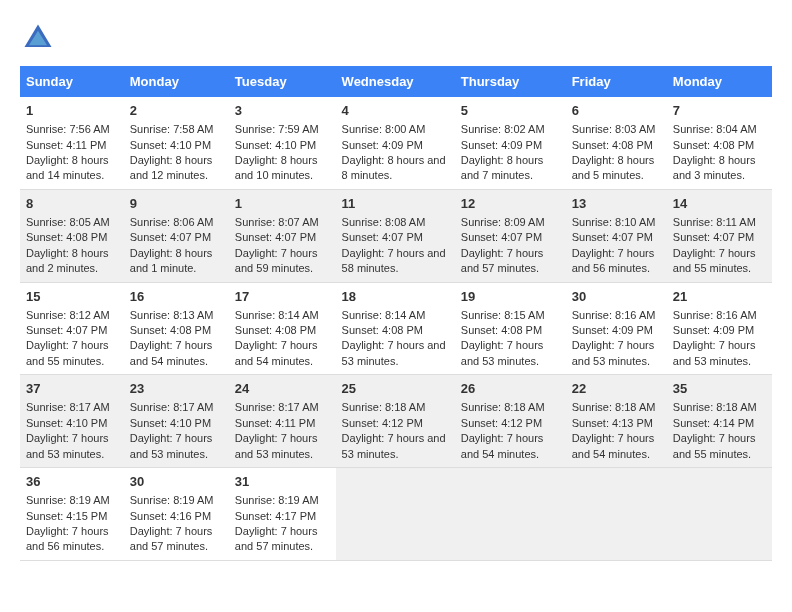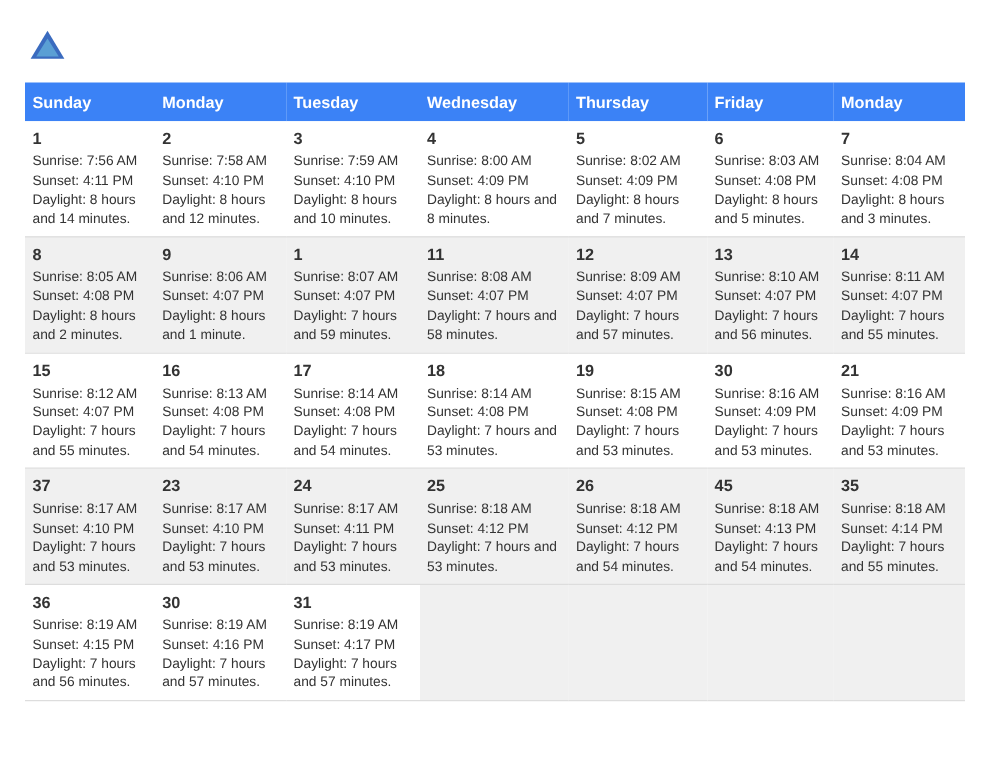--- a/index.html
+++ b/index.html
@@ -150,21 +150,21 @@
         <td><span class="day-num">19</span><span class="day-info">Sunrise: 8:15 AM<br>Sunset: 4:08 PM<br>Daylight: 7 hours and 53 minutes.</span></td>
         <td><span class="day-num">30</span><span class="day-info">Sunrise: 8:16 AM<br>Sunset: 4:09 PM<br>Daylight: 7 hours and 53 minutes.</span></td>
         <td><span class="day-num">21</span><span class="day-info">Sunrise: 8:16 AM<br>Sunset: 4:09 PM<br>Daylight: 7 hours and 53 minutes.</span></td>
       </tr>
       <tr>
         <td><span class="day-num">37</span><span class="day-info">Sunrise: 8:17 AM<br>Sunset: 4:10 PM<br>Daylight: 7 hours and 53 minutes.</span></td>
         <td><span class="day-num">23</span><span class="day-info">Sunrise: 8:17 AM<br>Sunset: 4:10 PM<br>Daylight: 7 hours and 53 minutes.</span></td>
         <td><span class="day-num">24</span><span class="day-info">Sunrise: 8:17 AM<br>Sunset: 4:11 PM<br>Daylight: 7 hours and 53 minutes.</span></td>
         <td><span class="day-num">25</span><span class="day-info">Sunrise: 8:18 AM<br>Sunset: 4:12 PM<br>Daylight: 7 hours and 53 minutes.</span></td>
         <td><span class="day-num">26</span><span class="day-info">Sunrise: 8:18 AM<br>Sunset: 4:12 PM<br>Daylight: 7 hours and 54 minutes.</span></td>
-        <td><span class="day-num">45</span><span class="day-info">Sunrise: 8:18 AM<br>Sunset: 4:13 PM<br>Daylight: 7 hours and 54 minutes.</span></td>
+        <td><span class="day-num">22</span><span class="day-info">Sunrise: 8:18 AM<br>Sunset: 4:13 PM<br>Daylight: 7 hours and 54 minutes.</span></td>
         <td><span class="day-num">35</span><span class="day-info">Sunrise: 8:18 AM<br>Sunset: 4:14 PM<br>Daylight: 7 hours and 55 minutes.</span></td>
       </tr>
       <tr>
         <td><span class="day-num">36</span><span class="day-info">Sunrise: 8:19 AM<br>Sunset: 4:15 PM<br>Daylight: 7 hours and 56 minutes.</span></td>
         <td><span class="day-num">30</span><span class="day-info">Sunrise: 8:19 AM<br>Sunset: 4:16 PM<br>Daylight: 7 hours and 57 minutes.</span></td>
         <td><span class="day-num">31</span><span class="day-info">Sunrise: 8:19 AM<br>Sunset: 4:17 PM<br>Daylight: 7 hours and 57 minutes.</span></td>
         <td class="empty-cell"></td>
         <td class="empty-cell"></td>
         <td class="empty-cell"></td>
         <td class="empty-cell"></td>

